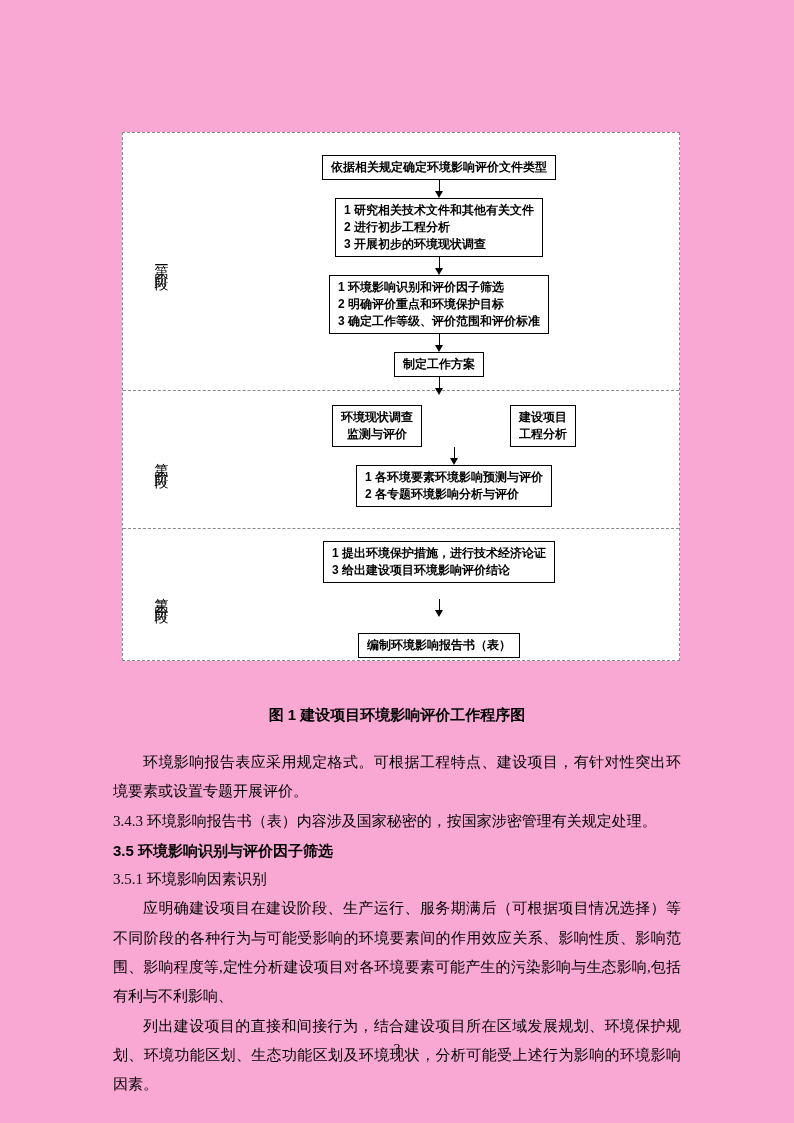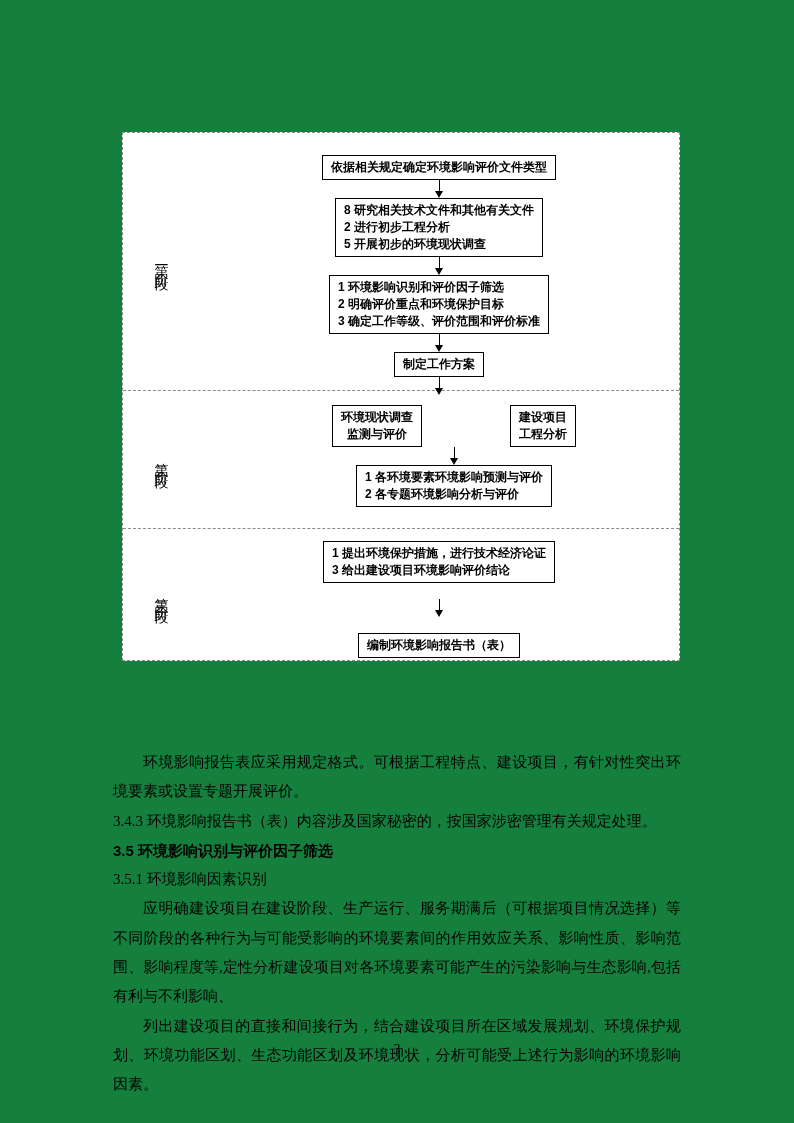--- a/index.html
+++ b/index.html
@@ -3,21 +3,21 @@
 <meta charset="utf-8">
 <style>
   html, body { margin: 0; padding: 0; background: #ffffff; }
   body {
     width: 794px; height: 1123px;
     font-family: "Liberation Serif", serif;
     color: #000;
     position: relative;
     overflow: hidden;
   }
-  .page { position: absolute; inset: 0; background: #15803d; }
+  .page { position: absolute; inset: 0; background: #f9a8d4; }
 
   
   .flowchart {
     position: absolute;
     left: 122px; top: 132px;
     width: 558px; height: 529px;
     border: 1px dashed #8a8a8a;
     box-sizing: border-box;
     display: flex; flex-direction: column;
     background: #fff;
@@ -109,23 +109,23 @@
       <div class="stage-label-col">
         <div class="stage-label">第一阶段</div>
       </div>
       <div class="stage-body">
         <div class="fbox center">依据相关规定确定环境影响评价文件类型</div>
         <div class="arrow">
             <div class="stem"></div>
             <div class="head"></div>
           </div>
         <div class="fbox list">
-          <div>8 研究相关技术文件和其他有关文件</div>
+          <div>1 研究相关技术文件和其他有关文件</div>
           <div>2 进行初步工程分析</div>
-          <div>5 开展初步的环境现状调查</div>
+          <div>3 开展初步的环境现状调查</div>
         </div>
         <div class="arrow">
             <div class="stem"></div>
             <div class="head"></div>
           </div>
         <div class="fbox list">
           <div>1 环境影响识别和评价因子筛选</div>
           <div>2 明确评价重点和环境保护目标</div>
           <div>3 确定工作等级、评价范围和评价标准</div>
         </div>
@@ -179,20 +179,21 @@
         <div class="arrow">
             <div class="stem"></div>
             <div class="head"></div>
           </div>
         <div class="fbox center">编制环境影响报告书（表）</div>
       </div>
     </div>
 
   </div>
 
+  <div class="figure-caption">图 1  建设项目环境影响评价工作程序图</div>
 
   <div class="text-block">
     <p class="indent">环境影响报告表应采用规定格式。可根据工程特点、建设项目，有针对性突出环境要素或设置专题开展评价。</p>
     <p>3.4.3  环境影响报告书（表）内容涉及国家秘密的，按国家涉密管理有关规定处理。</p>
     <p class="heading-bold">3.5  环境影响识别与评价因子筛选</p>
     <p>3.5.1  环境影响因素识别</p>
     <p class="indent">应明确建设项目在建设阶段、生产运行、服务期满后（可根据项目情况选择）等不同阶段的各种行为与可能受影响的环境要素间的作用效应关系、影响性质、影响范围、影响程度等,定性分析建设项目对各环境要素可能产生的污染影响与生态影响,包括有利与不利影响、</p>
     <p class="indent">列出建设项目的直接和间接行为，结合建设项目所在区域发展规划、环境保护规划、环境功能区划、生态功能区划及环境现状，分析可能受上述行为影响的环境影响因素。</p>
   </div>
 

